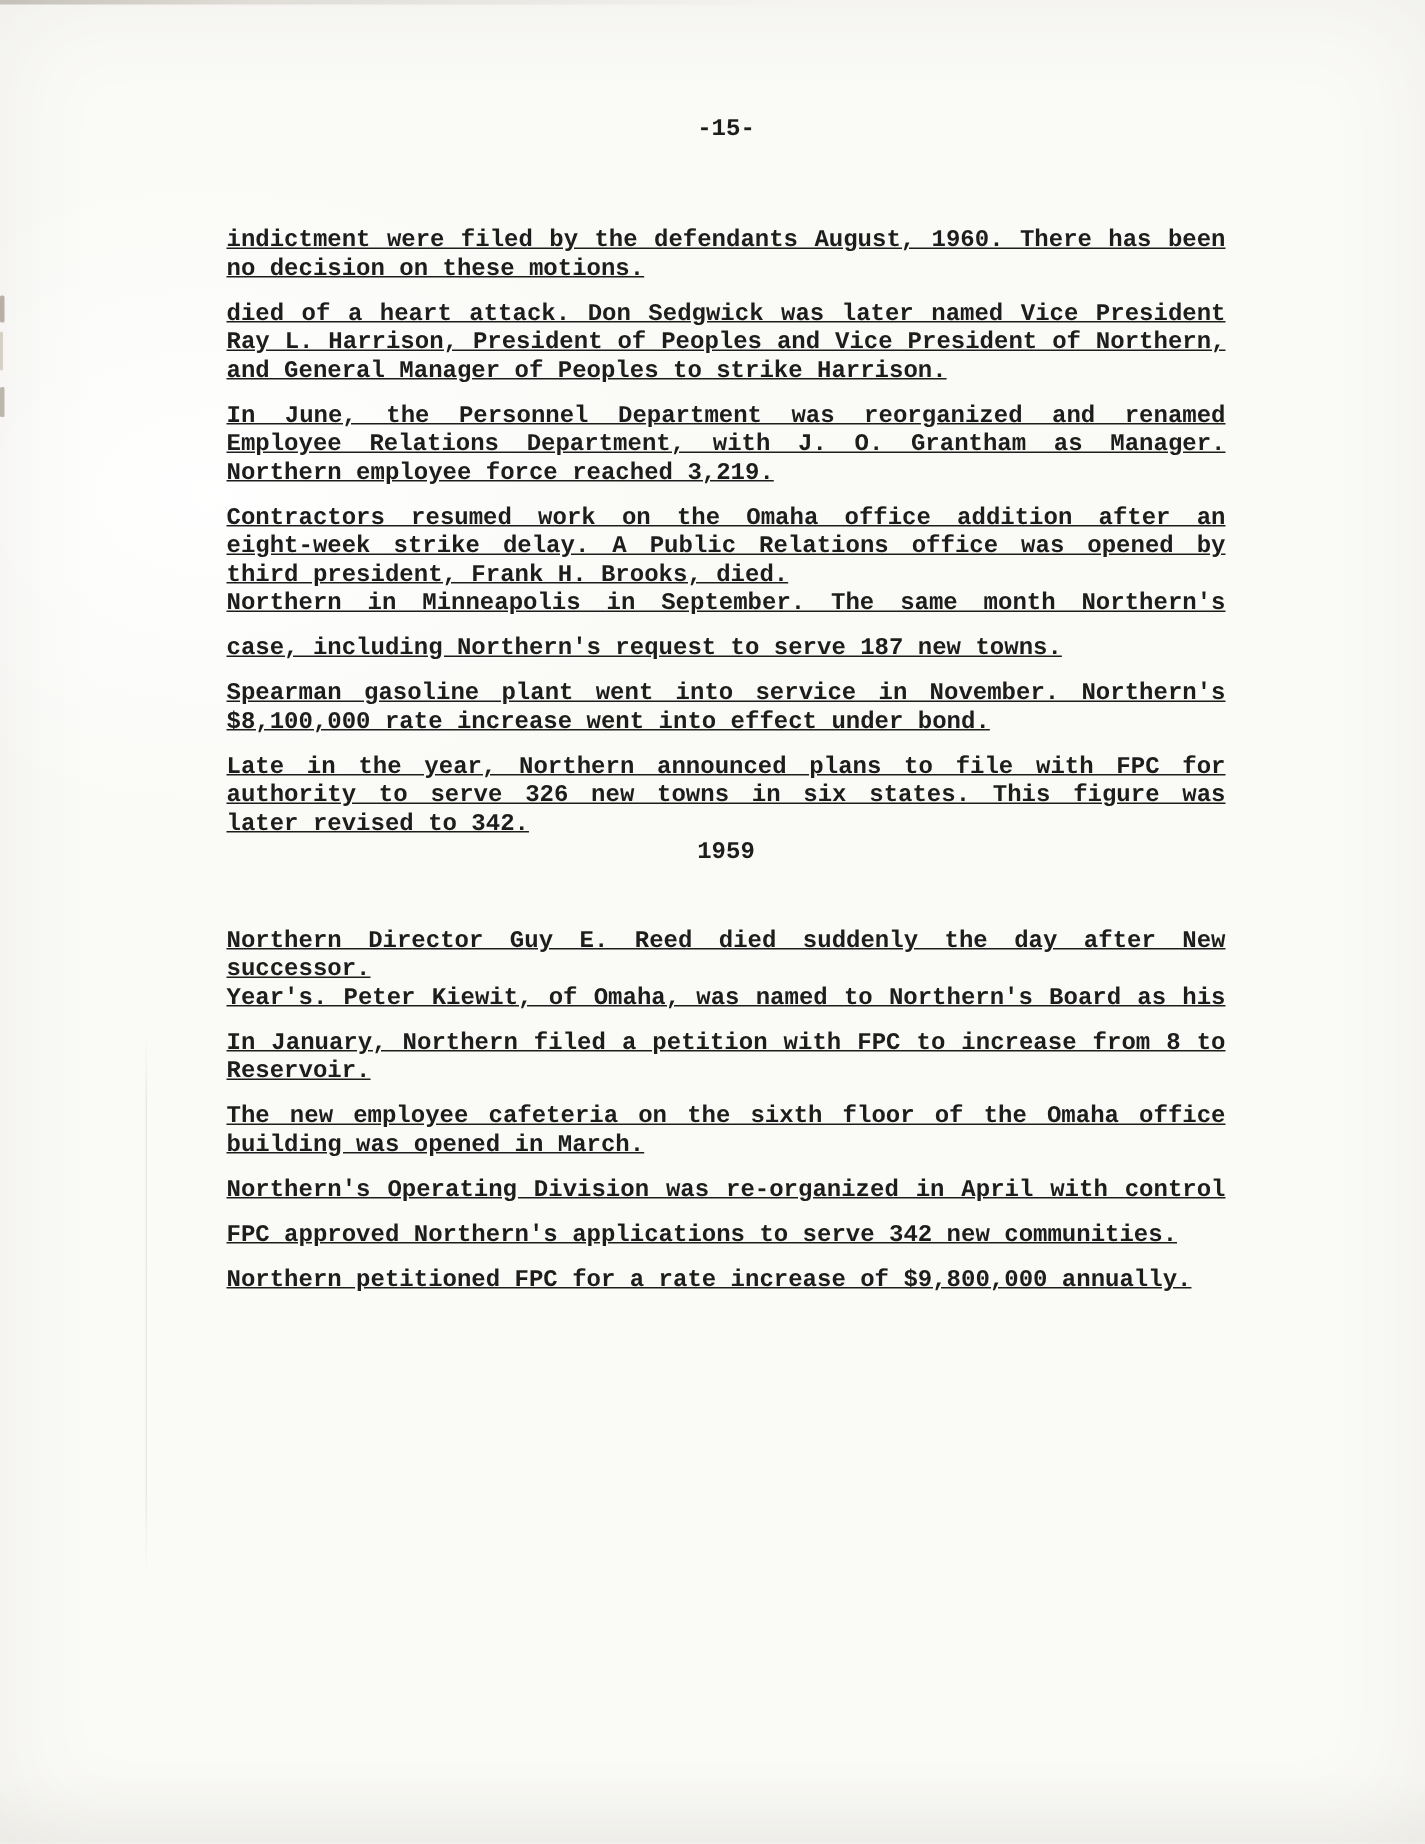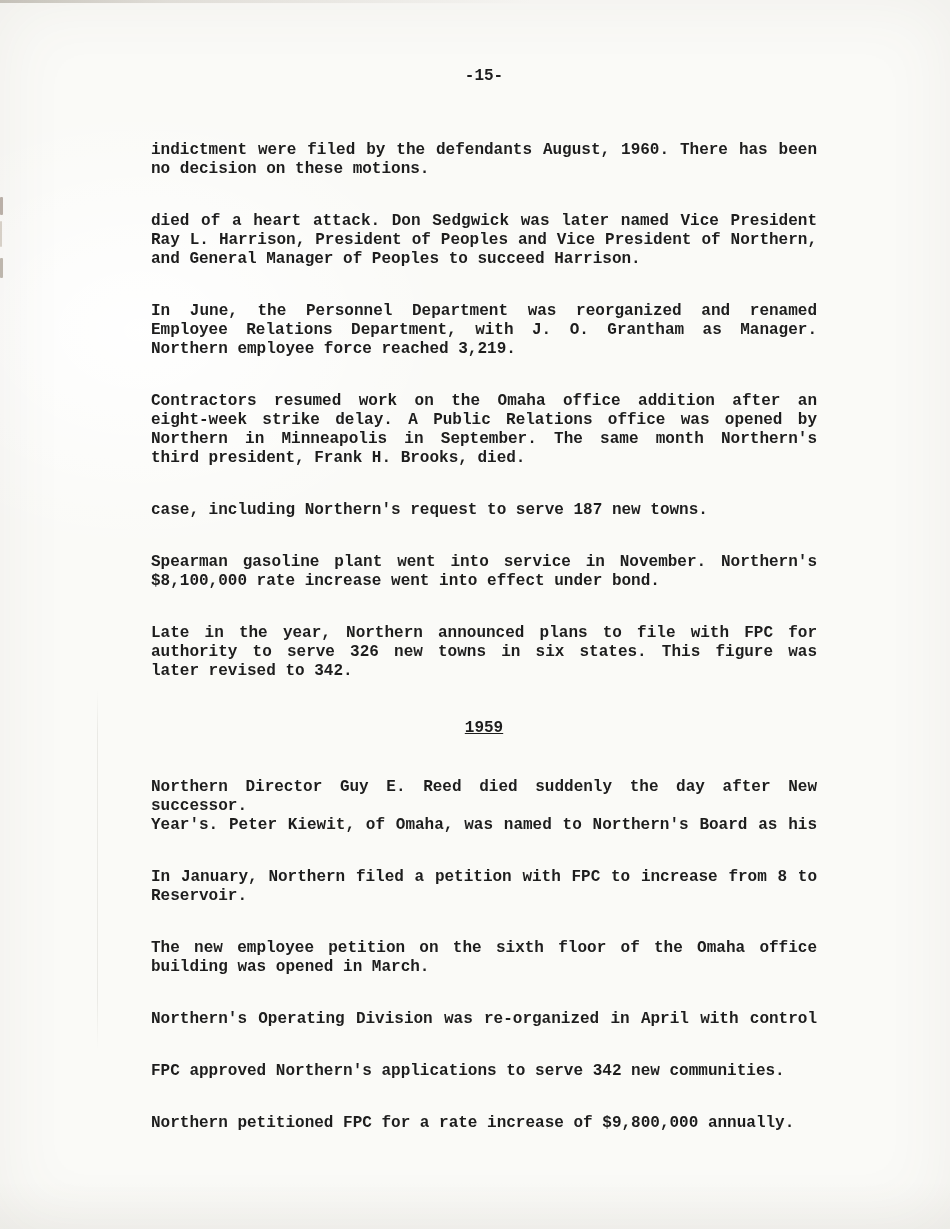--- a/index.html
+++ b/index.html
@@ -37,31 +37,31 @@
   .scan-seam {
     position: absolute; left: 97px; top: 690px; width: 1px; height: 360px;
     background: linear-gradient(rgba(90,85,70,0.0), rgba(90,85,70,0.10) 12%, rgba(90,85,70,0.10) 85%, rgba(90,85,70,0.0));
   }
   .scan-bottom-shade {
     position: absolute; left: 0; bottom: 0; width: 100%; height: 48px;
     background: linear-gradient(to bottom, rgba(120,112,95,0.0), rgba(120,112,95,0.05));
   }
 
   .content {
-    position: absolute; left: 151px; top: 67px; width: 666px;
+    position: absolute; left: 151px; top: 77px; width: 666px;
     color: #1d1d1d;
     font-size: 16px; line-height: 19px; font-weight: bold;
     letter-spacing: 0;
   }
   .page-number {
     text-align: center;
     margin: 0 0 55px 0;
   }
-  .para { margin-top: 33px; }
-  .heading { margin-top: 38px; margin-bottom: 40px; text-decoration: underline; }
+  .para { margin-top: 11px; text-decoration: underline; }
+  .heading { margin-bottom: 40px; }
   .line { text-align: justify; text-align-last: justify; }
   .line.last { text-align-last: left; }
   .heading .line { text-align: center; text-align-last: center; }
 </style>
 </head>
 <body style="background: rgb(250, 250, 247);">
 
 <div class="page">
   <div class="scan-top-edge"></div>
   <div class="scan-left-speck-1"></div>
@@ -73,32 +73,32 @@
   <div class="content" id="content" style="color: rgb(29, 29, 29);">
     <div class="page-number">-15-</div>
 
   <div class="para">
         <div class="line">indictment were filed by the defendants August, 1960.  There has been</div>
         <div class="line last">no decision on these motions.</div>
       </div>
       <div class="para">
         <div class="line">died of a heart attack.  Don Sedgwick was later named Vice President</div>
         <div class="line">Ray L. Harrison, President of Peoples and Vice President of Northern,</div>
-        <div class="line last">and General Manager of Peoples to succeed Harrison.</div>
+        <div class="line last">and General Manager of Peoples to strike Harrison.</div>
       </div>
       <div class="para">
         <div class="line">In June, the Personnel Department was reorganized and renamed</div>
         <div class="line">Employee Relations Department, with J. O. Grantham as Manager.</div>
         <div class="line last">Northern employee force reached 3,219.</div>
       </div>
       <div class="para">
         <div class="line">Contractors resumed work on the Omaha office addition after an</div>
         <div class="line">eight-week strike delay.  A Public Relations office was opened by</div>
+        <div class="line last">third president, Frank H. Brooks, died.</div>
         <div class="line">Northern in Minneapolis in September.  The same month Northern's</div>
-        <div class="line last">third president, Frank H. Brooks, died.</div>
       </div>
       <div class="para">
         <div class="line last">case, including Northern's request to serve 187 new towns.</div>
       </div>
       <div class="para">
         <div class="line">Spearman gasoline plant went into service in November.  Northern's</div>
         <div class="line last">$8,100,000 rate increase went into effect under bond.</div>
       </div>
       <div class="para">
         <div class="line">Late in the year, Northern announced plans to file with FPC for</div>
@@ -111,21 +111,21 @@
       <div class="para">
         <div class="line">Northern Director Guy E. Reed died suddenly the day after New</div>
         <div class="line last">successor.</div>
         <div class="line">Year's.  Peter Kiewit, of Omaha, was named to Northern's Board as his</div>
       </div>
       <div class="para">
         <div class="line">In January, Northern filed a petition with FPC to increase from 8 to</div>
         <div class="line last">Reservoir.</div>
       </div>
       <div class="para">
-        <div class="line">The new employee petition on the sixth floor of the Omaha office</div>
+        <div class="line">The new employee cafeteria on the sixth floor of the Omaha office</div>
         <div class="line last">building was opened in March.</div>
       </div>
       <div class="para">
         <div class="line">Northern's Operating Division was re-organized in April with control</div>
       </div>
       <div class="para">
         <div class="line last">FPC approved Northern's applications to serve 342 new communities.</div>
       </div>
       <div class="para">
         <div class="line last">Northern petitioned FPC for a rate increase of $9,800,000 annually.</div>

